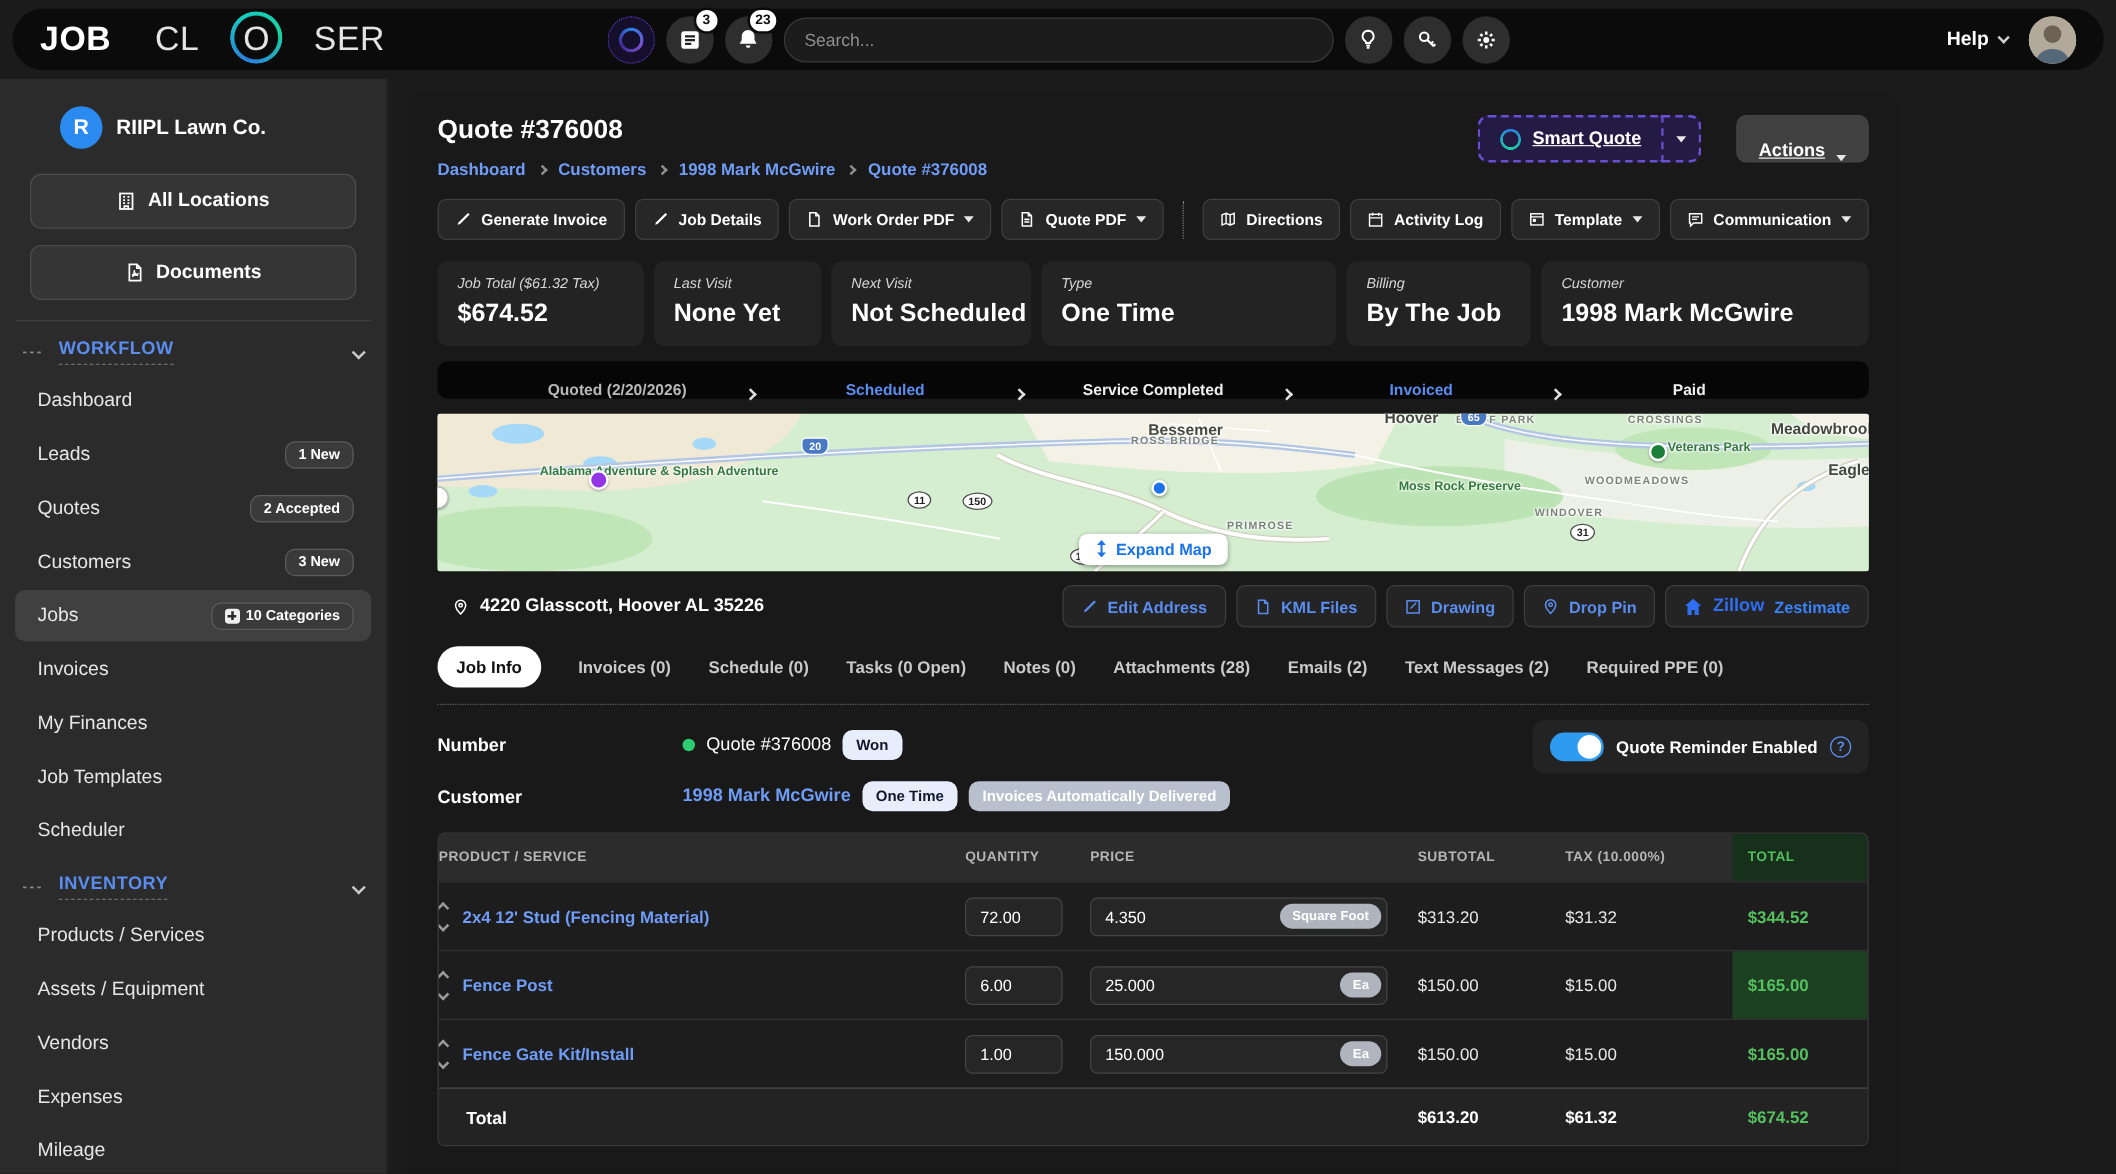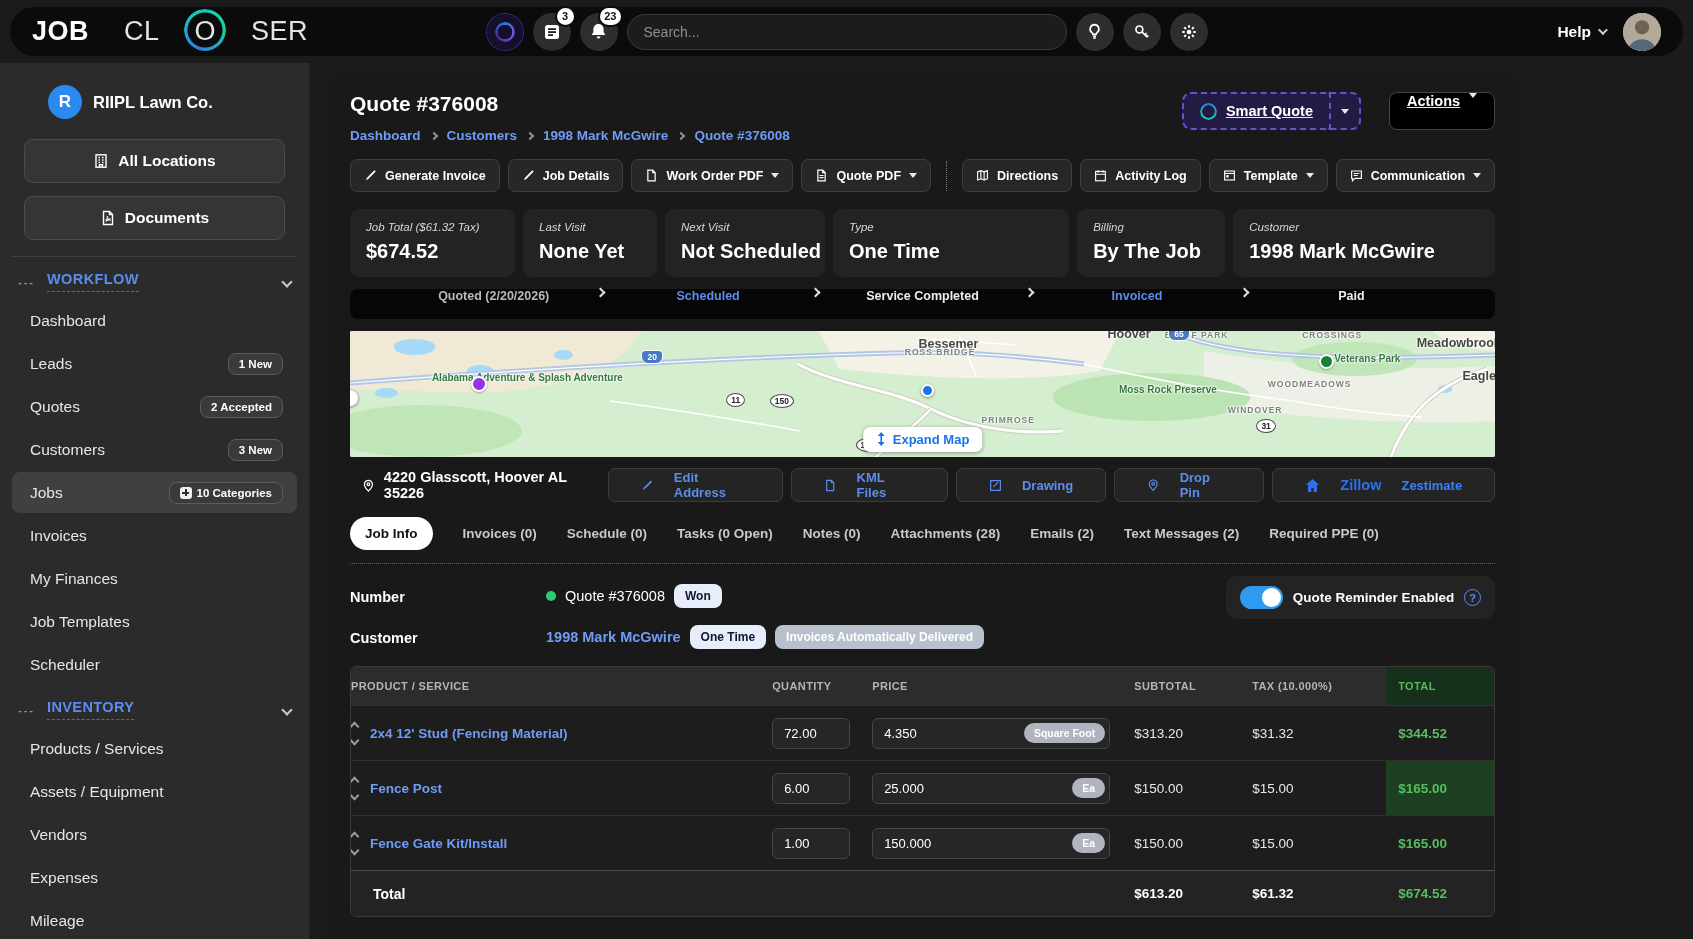--- a/index.html
+++ b/index.html
@@ -97,39 +97,39 @@
     background:#241b44; border:2px dashed #6a4fd0; border-radius:9px 0 0 9px; color:#fff;
     font-weight:700; font-size:14.5px; cursor:pointer; }
   .sq-ring { width:17px; height:17px; border-radius:50%;
     background:conic-gradient(#2b7de0,#19d3a2,#2b7de0);
     -webkit-mask:radial-gradient(circle,transparent 6px,#000 6.5px);
     mask:radial-gradient(circle,transparent 6px,#000 6.5px); }
   .smartq-caret { width:32px; height:38px; margin-left:-2px; background:#241b44;
     border:2px dashed #6a4fd0; border-radius:0 9px 9px 0;
     display:flex; align-items:center; justify-content:center; cursor:pointer; }
   .caret { width:0; height:0; border-left:4.5px solid transparent; border-right:4.5px solid transparent; border-top:5.5px solid #e8e8e8; }
-  .actions-btn { display:flex; align-items:flex-start; gap:9px; height:38px; padding:0 17px;
-    background:#000000; border:1px solid #454545; border-radius:8px; color:#fff;
+  .actions-btn { display:flex; align-items:flex-end; gap:9px; height:38px; padding:0 17px;
+    background:#404040; border:1px solid #454545; border-radius:8px; color:#fff;
     font-weight:700; font-size:14.5px; cursor:pointer; }
   
   .toolbar { display:flex; align-items:center; gap:8px; margin-top:16px; }
   .tbtn { display:flex; align-items:center; gap:8px; height:33px; padding:0 13px;
     background:#272727; border:1px solid #3e3e3e; border-radius:7px; color:#fff;
     font-weight:700; font-size:12.5px; cursor:pointer; white-space:nowrap; }
   .tbtn svg { flex:none; }
   .tb-divider { width:0; height:30px; border-left:1px dotted #808080; margin:0 7px; }
   
   .stats { display:flex; gap:8px; margin-top:17px; }
   .stat { background:#232323; border-radius:9px; padding:12px 16px 14px; }
   .stat-label { font-size:11.5px; font-style:italic; color:#d6d6d6; white-space:nowrap; }
   .stat-value { font-size:20px; font-weight:800; color:#fff; margin-top:7px; white-space:nowrap; }
   .s1{width:165px}.s2{width:134px}.s3{width:160px}.s4{flex:1}.s5{width:148px}.s6{width:262px}
   
   .progress { margin-top:12px; height:30px; background:#060606; border-radius:8px;
-    display:flex; align-items:flex-start; padding:0 40px; font-size:12.5px; font-weight:700; }
+    display:flex; align-items:flex-end; padding:0 40px; font-size:12.5px; font-weight:700; }
   .pstep { flex:1; text-align:center; white-space:nowrap; }
   .st-gray{color:#b9b9b9}.st-blue{color:#5b8def}.st-white{color:#eee}
   .pchev { width:7px; height:7px; border-right:2px solid #e0e0e0; border-top:2px solid #e0e0e0; transform:rotate(45deg); flex:none; }
   
   .map { margin-top:12px; height:126px; position:relative; overflow:hidden; background:#cfeccb; border-radius:2px; }
   .map svg.terrain { position:absolute; inset:0; width:100%; height:100%; }
   .m-label { position:absolute; white-space:nowrap; transform:translate(-4px,-4px);
     text-shadow:0 0 3px #fff,0 0 3px #fff,0 0 2px #fff; pointer-events:none; }
   .m-city { color:#44483f; font-size:12.5px; font-weight:700; }
   .m-area { color:#7c837a; font-size:8.5px; font-weight:700; letter-spacing:1px; }
@@ -144,21 +144,21 @@
   .poi.purple { left:10.6%; top:36%; width:16px; height:16px; background:#9334e6; }
   .poi.green { left:84.6%; top:18%; width:15px; height:15px; background:#188038; }
   .poi.cut { left:-9px; top:46%; width:18px; height:18px; background:#fff; border:1px solid #bbb; }
   .expand-btn { position:absolute; left:50%; bottom:5px; transform:translateX(-50%);
     background:#fff; border-radius:7px; padding:5px 13px; color:#1a73e8; font-weight:700;
     font-size:13px; display:flex; gap:7px; box-shadow:0 1px 4px rgba(0,0,0,.35); cursor:pointer; }
   
   .addr-row { display:flex; align-items:center; margin-top:11px; }
   .addr { display:flex; align-items:center; gap:9px; color:#fff; font-size:14.5px; font-weight:600; padding-left:12px; }
   .abtns { margin-left:auto; display:flex; gap:8px; }
-  .abtn { display:flex; align-items:center; gap:20px; height:34px; padding:0 32px;
+  .abtn { display:flex; align-items:center; gap:8px; height:34px; padding:0 14px;
     background:#242424; border:1px solid #3d3d3d; border-radius:7px; color:#5b8def;
     font-weight:700; font-size:13px; cursor:pointer; }
   .zbrand { color:#2f6ef0; font-weight:800; font-size:14.5px; }
   .zlabel { color:#3b82f6; font-weight:600; font-size:13px; }
   
   .tabs { display:flex; align-items:center; gap:30px; margin-top:15px; font-size:13.5px; font-weight:700; color:#c9c9c9; }
   .tab { cursor:pointer; white-space:nowrap; }
   .tab.active { background:#fff; color:#111; border-radius:17px; padding:9px 15px; }
   .dotted-div { border-top:1px dotted #606060; margin-top:13px; }
   

